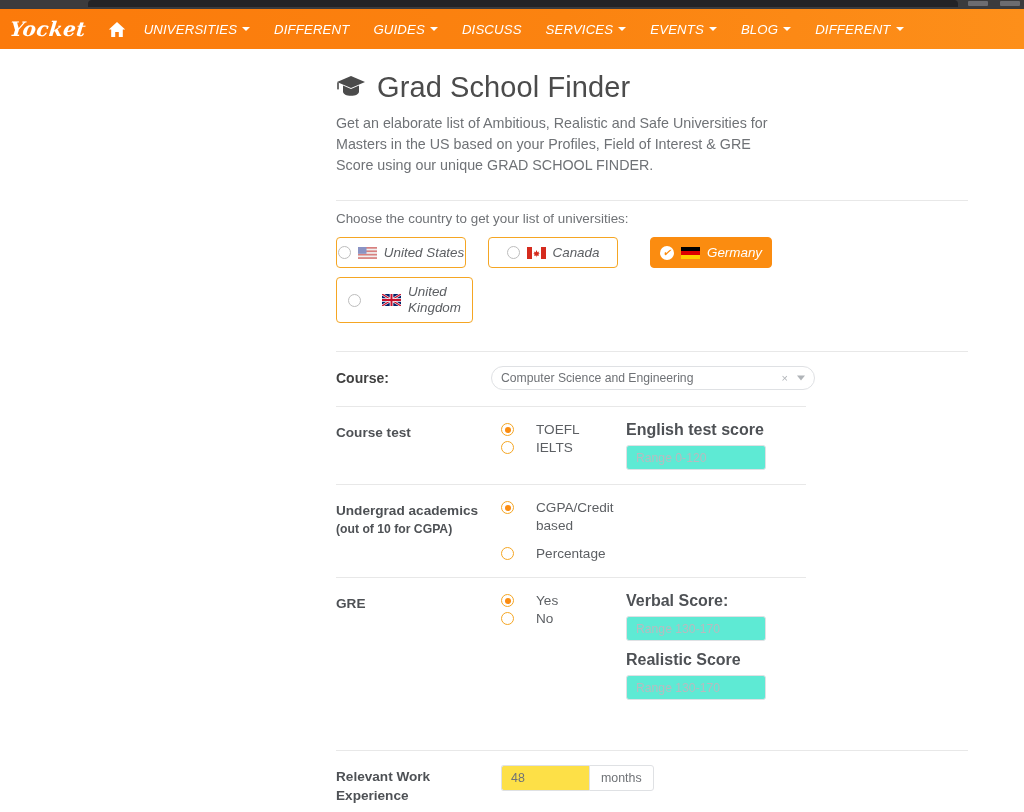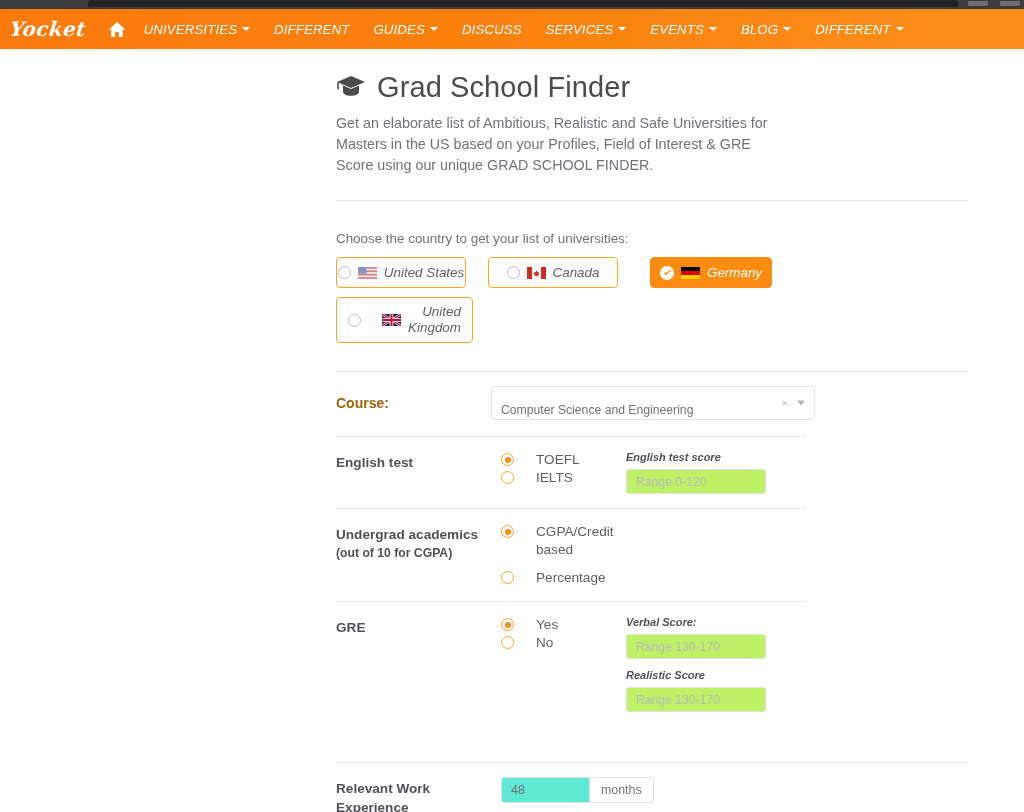--- a/index.html
+++ b/index.html
@@ -97,21 +97,21 @@
   .hr {
     border: none;
     border-top: 1px solid #e8e8e8;
     margin: 0;
   }
   .hr-top { margin-top: 24px; width: 632px; }
 
   .choose-label {
     font-size: 13.4px;
     color: #6f7276;
-    margin-top: 30px;
+    margin-top: 10px;
     margin-bottom: 11px;
   }
 
   
   .country-rows { width: 470px; }
   .country-row { display: flex; font-style: italic; }
   .country-row + .country-row { margin-top: 9px; }
   .chip {
     border: 1px solid #f5a623;
     border-radius: 4px;
@@ -122,21 +122,21 @@
     padding: 0 12px;
     cursor: pointer;
     font-size: 13.4px;
     color: #5c5f63;
     white-space: nowrap;
   }
   .chip.multiline {
     height: 46px;
     line-height: 16px;
     white-space: normal;
-    text-align: right;
+    text-align: left;
   }
   .chip .chip-label { display: block; }
   .chip.us { width: 130px; margin-right: 22px; }
   .chip.ca { width: 130px; margin-right: 32px; }
   .chip.de { width: 122px; }
   .chip.uk { width: 137px; }
   .chip.selected {
     background: #fb8c10;
     border-color: #fb8c10;
     color: #ffffff;
@@ -196,60 +196,59 @@
     background: #fff;
   }
   .oradio.on::after {
     content: "";
     width: 6px; height: 6px;
     border-radius: 50%;
     background: #fb8c10;
   }
 
   .field-label {
-    font-size: 11px;
+    font-size: 16px;
     font-weight: bold;
     color: #4e5155;
     margin-bottom: 6px;
-    font-style: italic;
   }
   .txt {
     width: 140px; height: 25px;
     border: 1px solid #dfe1e4;
     border-radius: 3px;
-    background: #bef264;
+    background: #5eead4;
     font-family: "Liberation Sans", sans-serif;
     font-size: 12.2px;
     color: #6f7276;
     padding: 0 9px;
     outline: none;
   }
   .txt::placeholder { color: #b7bbbf; }
   .txt.score { width: 140px; }
   .gap10 { height: 10px; }
 
   
   .course-row {
     display: flex; align-items: center;
     border-top: 1px solid #e8e8e8;
     padding: 14px 0 16px 0;
     width: 632px;
   }
   .course-label {
     width: 155px; flex: 0 0 155px;
-    font-size: 14px; font-weight: bold; color: #a16207;
+    font-size: 14px; font-weight: bold; color: #404040;
   }
   .select2 {
     position: relative;
     width: 324px; height: 24px;
     border: 1px solid #dfe1e4;
-    border-radius: 3px;
+    border-radius: 12px;
     background: #fff;
-    display: flex; 
-    padding: 16px 9px;
+    display: flex; align-items: center;
+    padding: 0 9px;
     font-size: 12.2px;
     color: #6f7276;
     cursor: pointer;
   }
   .select2 .s2-clear {
     position: absolute; right: 26px; top: 50%;
     transform: translateY(-50%);
     color: #b0b4b8; font-size: 11px;
   }
   .select2 .s2-arrow {
@@ -266,21 +265,21 @@
   .we-input {
     width: 88px; height: 26px;
     border: 1px solid #dfe1e4;
     border-right: none;
     border-radius: 3px 0 0 3px;
     font-family: "Liberation Sans", sans-serif;
     font-size: 12.4px;
     color: #6f7276;
     padding: 0 9px;
     outline: none;
-    background: #5eead4;
+    background: #fde047;
   }
   .we-unit {
     height: 26px;
     border: 1px solid #dfe1e4;
     border-radius: 0 3px 3px 0;
     background: #fff;
     display: flex; align-items: center; justify-content: center;
     padding: 0 11px;
     font-size: 12.4px;
     color: #6f7276;
@@ -436,21 +435,21 @@
     <div class="course-row" style="margin-top:28px;">
       <div class="course-label">Course:</div>
       <div class="select2">
         <span>Computer Science and Engineering</span>
         <span class="s2-clear">×</span>
         <span class="s2-arrow"></span>
       </div>
     </div>
 
     <div class="section" style="width:470px;">
-      <div class="sec-label">English test</div>
+      <div class="sec-label">Course test</div>
       <div class="sec-mid">
         <div class="opt">
           <span class="oradio on"></span>
           <span>TOEFL</span>
         </div>
         <div class="opt">
           <span class="oradio"></span>
           <span>IELTS</span>
         </div>
       </div>

